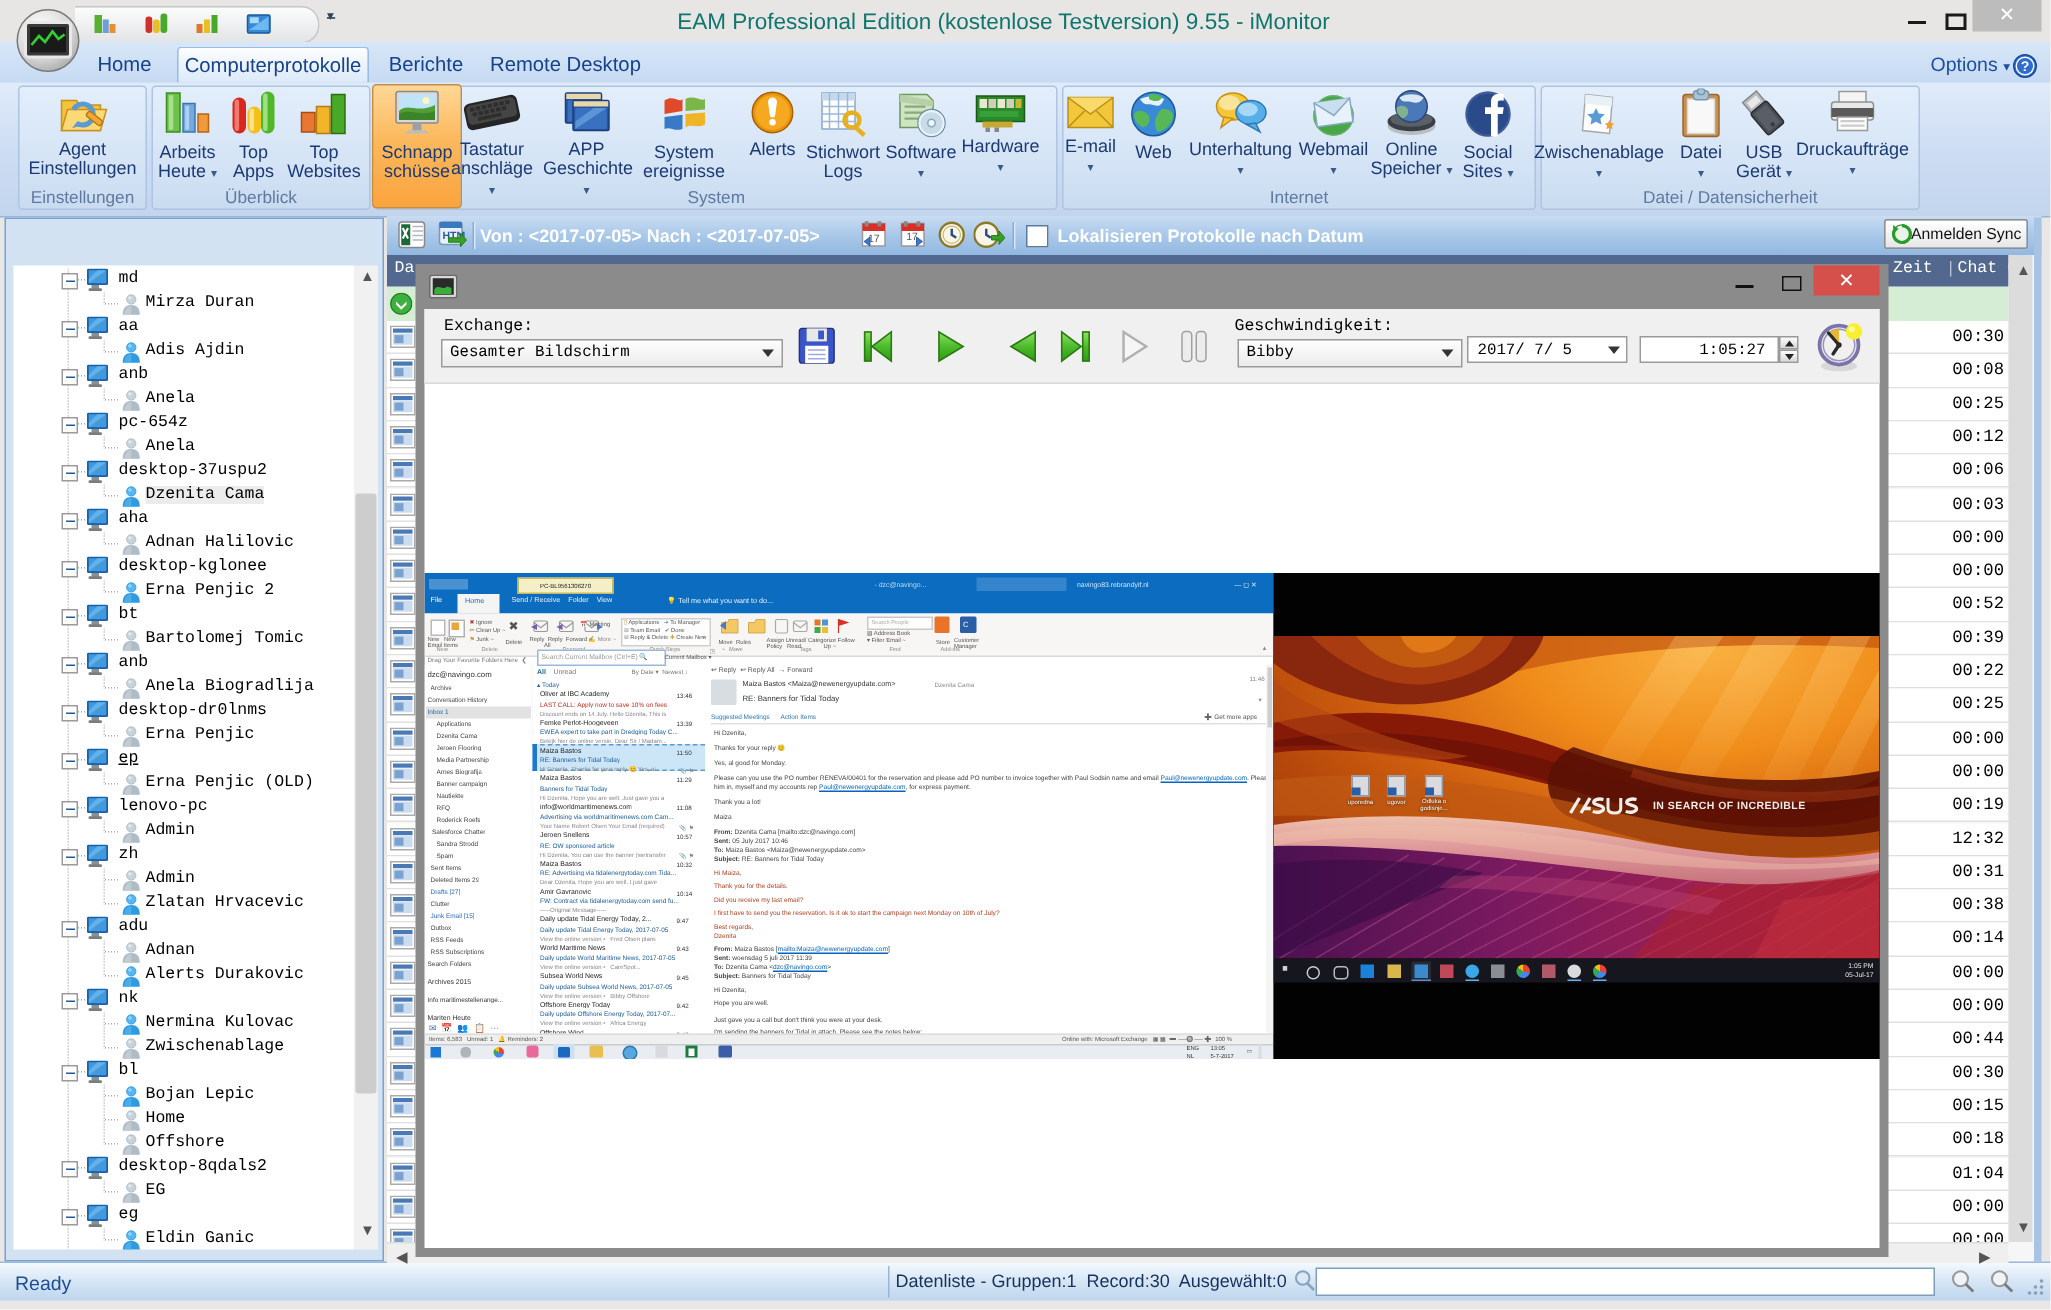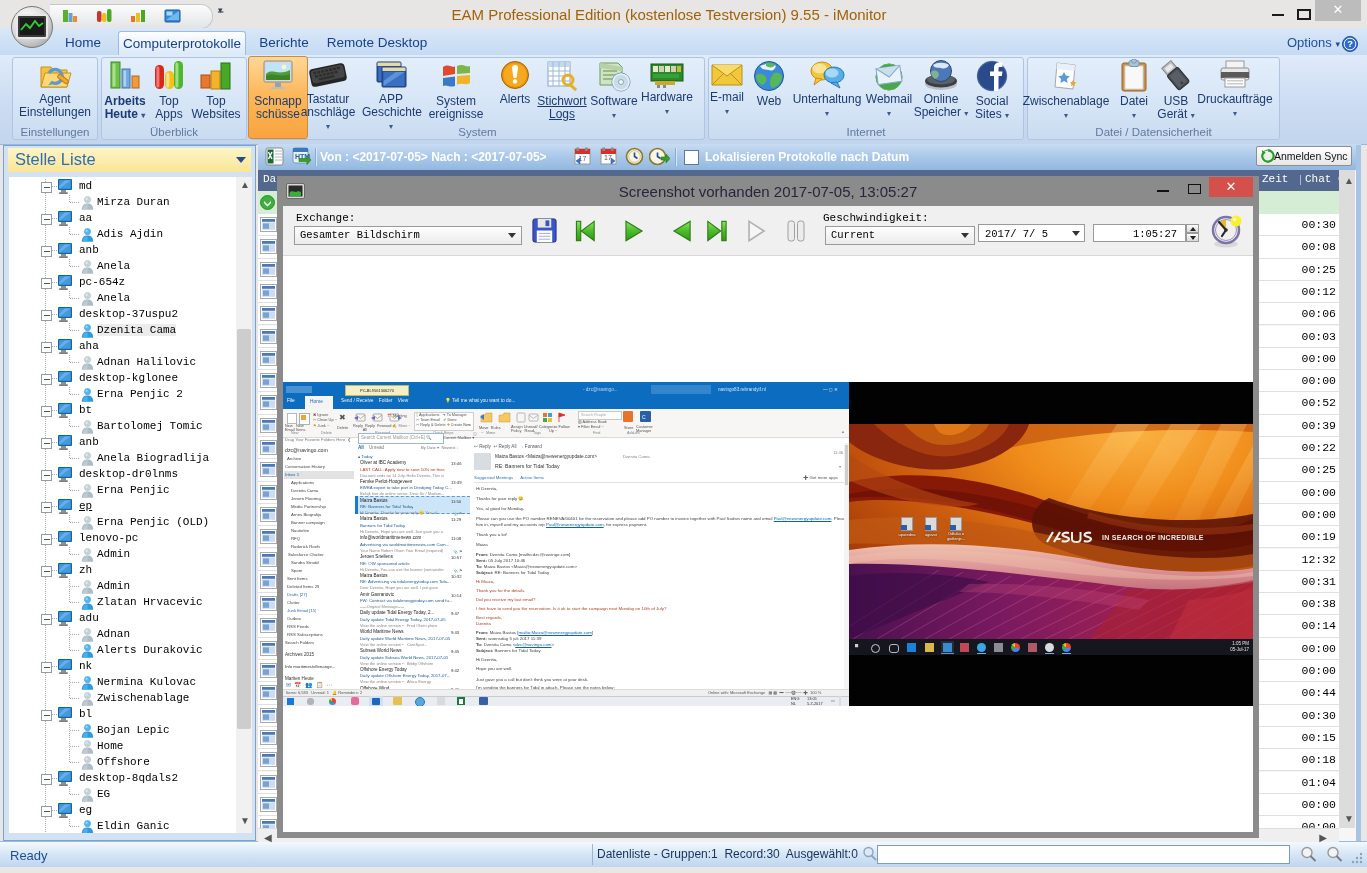--- a/index.html
+++ b/index.html
@@ -1,20 +1,20 @@
 <!DOCTYPE html>
 <html><head><meta charset="utf-8">
 <style>
 html,body{margin:0;padding:0;}
 body{width:1367px;height:873px;overflow:hidden;position:relative;
  font-family:"Liberation Sans",sans-serif;background:#e9e7e5;}
 .abs{position:absolute;}
 .mono{font-family:"Liberation Mono",monospace;}
 #titlebar{left:0;top:0;width:1367px;height:28px;background:#e8e6e4;}
-#title-text{left:0;top:6px;width:1338px;text-align:center;font-size:15px;color:#a16207;}
+#title-text{left:0;top:6px;width:1338px;text-align:center;font-size:15px;color:#0f766e;}
 #btn-min{left:1272px;top:14px;width:12px;height:2px;background:#1a1a1a;}
 #btn-max{left:1297px;top:9px;width:10px;height:7px;border:2px solid #1a1a1a;}
 #btn-close{left:1315px;top:0;width:46px;height:21px;background:#bcbcbc;color:#fff;
  text-align:center;font-size:13px;line-height:20px;}
 #appbtn{left:11px;top:6px;width:40px;height:40px;border-radius:50%;
  background:radial-gradient(circle at 38% 30%,#ffffff,#d9d9d9 52%,#8f8f8f);
  border:1px solid #787878;z-index:60;}
 #appbtn svg{position:absolute;left:4px;top:7px;}
 #qat{left:50px;top:4px;width:162px;height:23px;border:1px solid #c4c8cc;border-left:none;
  border-radius:0 12px 12px 0;background:linear-gradient(#fcfcfc,#e2e4e6);}
@@ -149,21 +149,21 @@
 <div class="rgroup abs" style="left:1027px;width:253px;">
     <div class="rglabel">Datei / Datensicherheit</div>
   </div>
 <div class="rbtn abs" style="left:14px;width:82px;height:80px;"><svg width="36" height="32" viewBox="0 0 36 32">
       <path d="M4 8 L14 8 L16 11 L30 11 L30 28 L4 28 Z" fill="#f5c23c" stroke="#c89020"></path>
       <path d="M4 28 L8 14 L34 14 L30 28 Z" fill="#fcd977" stroke="#c89020"></path>
       <path d="M12 14 a7 7 0 1 1 2 9" fill="none" stroke="#5b9bd5" stroke-width="3.4"></path>
       <path d="M16 25 l-5 1.5 l3.5 -4.5 z" fill="#5b9bd5"></path>
       <rect x="20" y="18" width="12" height="4" rx="1.5" transform="rotate(38 26 20)" fill="#f0a830" stroke="#b87818"></rect>
     </svg>Agent<br>Einstellungen</div>
-<div class="rbtn abs" style="left:96px;width:58px;height:80px;font-weight:bold;"><svg width="34" height="34" viewBox="0 0 34 34">
+<div class="rbtn abs" style="left:96px;width:58px;height:80px;"><svg width="34" height="34" viewBox="0 0 34 34">
       <rect x="3" y="3" width="9" height="26" fill="#6cc24a" stroke="#3d8c22"></rect>
       <rect x="4.5" y="4.5" width="3" height="23" fill="#a8e08c"></rect>
       <rect x="14" y="10" width="8" height="19" fill="#74a9e0" stroke="#3f74ad"></rect>
       <rect x="15.5" y="11.5" width="2.6" height="16" fill="#b0d0f0"></rect>
       <rect x="24" y="17" width="7" height="12" fill="#f09a3c" stroke="#b5661a"></rect>
     </svg>Arbeits<br>Heute <span class="dar">▾</span></div>
 <div class="rbtn abs" style="left:140px;width:58px;height:80px;"><svg width="34" height="34" viewBox="0 0 34 34">
       <rect x="3" y="6" width="9" height="24" rx="4.5" fill="#d8281e"></rect>
       <rect x="4.4" y="7.4" width="3" height="21" rx="1.5" fill="#f07a70"></rect>
       <rect x="13" y="12" width="9" height="18" rx="4.5" fill="#f5c018"></rect>
@@ -221,21 +221,21 @@
       <path d="M18 7 C24 4 28 9 31 7 L31 14 L18 15 Z" fill="#7ab648"></path>
       <path d="M4 19 L16 17.5 L16 27 C10 29 8 25 4 27 Z" fill="#3a78c8"></path>
       <path d="M18 17 L31 16 L31 24 C26 27 22 23 18 26 Z" fill="#f0b428"></path>
     </svg>System<br>ereignisse</div>
 <div class="rbtn abs" style="left:486px;width:58px;height:80px;"><svg width="32" height="32" viewBox="0 0 32 32">
       <circle cx="16" cy="16" r="13.5" fill="#e8930c" stroke="#a86206"></circle>
       <circle cx="16" cy="16" r="11.5" fill="#f6a81e"></circle>
       <path d="M13 9 a3 3 0 0 1 6 0 l-1.2 8.5 a1.8 1.8 0 0 1 -3.6 0 Z" fill="#fff"></path>
       <circle cx="16" cy="22.5" r="2.2" fill="#fff"></circle>
     </svg>Alerts</div>
-<div class="rbtn abs" style="left:533px;width:58px;height:80px;text-decoration:underline;"><svg width="34" height="34" viewBox="0 0 34 34">
+<div class="rbtn abs" style="left:533px;width:58px;height:80px;"><svg width="34" height="34" viewBox="0 0 34 34">
       <rect x="3" y="3" width="22" height="24" fill="#fdfdfd" stroke="#8aa8c8"></rect>
       <path d="M3 3 h22 v5 h-22z" fill="#c5d9ee"></path>
       <path d="M8 3 v24 M14 3 v24 M20 3 v24 M3 12 h22 M3 17 h22 M3 22 h22" stroke="#9ab8d8" stroke-width="1"></path>
       <circle cx="23" cy="21" r="5" fill="none" stroke="#e8b020" stroke-width="3"></circle>
       <rect x="25.5" y="24" width="9" height="3" transform="rotate(42 25.5 24)" fill="#e8b020"></rect>
     </svg>Stichwort<br>Logs</div>
 <div class="rbtn abs" style="left:585px;width:58px;height:80px;"><svg width="36" height="34" viewBox="0 0 36 34">
       <path d="M4 4 L22 4 L26 8 L26 26 L4 26 Z" fill="#cfe4c2" stroke="#6a9a5a"></path>
       <path d="M4 4 L26 8 L26 12 L4 9 Z" fill="#b8d0a8"></path>
       <path d="M7 12 h14 M7 16 h14 M7 20 h10" stroke="#8aa87a" stroke-width="1.5"></path>
@@ -372,24 +372,20 @@
     <div class="abs" style="left:426px;top:6px;width:13px;height:13px;background:#fff;border:1px solid #5a7aa0;"></div>
 <div class="txt" style="left:447px;">Lokalisieren Protokolle nach Datum</div>
 <div class="abs" id="syncbtn">Anmelden Sync</div>
 <svg class="abs" style="left:1003px;top:5px" width="14" height="14" viewBox="0 0 15 15">
       <circle cx="7.5" cy="7.5" r="6.5" fill="#e8f4e8" stroke="#2a8a2a" stroke-width="1"></circle>
       <path d="M7.5 1.5 A6 6 0 1 1 2 5" fill="none" stroke="#2a9a2a" stroke-width="2.2"></path>
       <path d="M1 1 L5 4 L1.5 7 Z" fill="#2a9a2a"></path>
     </svg>
 </div>
 <div class="abs" id="leftpanel">
-<div class="abs" id="lp-head">
-      <span>Stelle Liste</span>
-      <div class="dd"></div>
-    </div>
 <div class="abs" id="tree">
 <div class="abs vdot" style="left:36px;top:2px;height:16px;"></div>
 <div class="abs hdot" style="left:37px;top:9px;width:11px;"></div>
 <div class="abs expander" style="left:32px;top:5px;">
         <i></i>
       </div>
 <svg class="abs" style="left:48px;top:2px" width="17" height="15" viewBox="0 0 17 15">
 <rect x="1" y="0" width="14" height="11" rx="1" fill="#1563a8"></rect>
 <rect x="2.2" y="1.2" width="11.6" height="8.6" fill="#4499dd"></rect>
 <path d="M2.2 9.8 L13.8 1.2 L8 1.2 L2.2 7z" fill="#63b1ea"></path>
@@ -1097,21 +1093,20 @@
 <div class="abs" id="vscroll">
 <div class="sbv" style="left:5px;top:5px;">▲</div>
 <div class="sbv" style="left:5px;bottom:4px;">▼</div>
 </div>
 <div class="abs" id="hscroll">
     <div class="sbv" style="left:6px;top:3px;">◀</div>
     <div class="sbv" style="right:12px;top:3px;">▶</div>
   </div>
 <div class="abs" id="rightedge"></div>
 <div class="abs" id="dialog">
-<div class="abs" id="dlg-title">Screenshot vorhanden 2017-07-05, 13:05:27</div>
 <svg class="abs" id="dlg-icon" width="19" height="17" viewBox="0 0 19 17">
       <rect x="0.5" y="0.5" width="18" height="15" rx="1.5" fill="#d8d8d8" stroke="#6a6a6a"></rect>
       <rect x="2.5" y="2.5" width="14" height="11" fill="#2a2a2a"></rect>
       <path d="M3.5 10 C6 6 9 11 12 8 L15 9 L15 13 L3.5 13Z" fill="#38b038"></path>
     </svg>
 <div class="abs" id="dlg-min"></div>
 <div class="abs" id="dlg-max"></div>
 <div class="abs" id="dlg-close">✕</div>
 <div class="abs" id="dlg-body">
 <div class="abs" id="dlg-controls">
@@ -1167,21 +1162,21 @@
           <rect x="17" y="4" width="4" height="18" fill="url(#gg4)" stroke="#2a7a12"></rect>
         </svg>
 <svg class="abs" style="left:457px;top:11px" width="31" height="28" viewBox="0 0 26 26">
 <path d="M7 4 L21 13 L7 22 Z" fill="#f6f6f6" stroke="#b0b0b0" stroke-width="1.5"></path>
         </svg>
 <svg class="abs" style="left:502px;top:13px" width="22" height="24" viewBox="0 0 22 24">
 <rect x="3" y="2" width="6.5" height="20" rx="2.5" fill="#ececec" stroke="#a0a0a0"></rect>
 <rect x="12.5" y="2" width="6.5" height="20" rx="2.5" fill="#ececec" stroke="#a0a0a0"></rect>
         </svg>
 <div class="abs mono" style="left:540px;top:6px;font-size:11px;color:#000;">Geschwindigkeit:</div>
-<div class="combo abs mono" style="left:542px;top:20px;width:143px;height:17px;">Current</div>
+<div class="combo abs mono" style="left:542px;top:20px;width:143px;height:17px;">Bibby</div>
 <div class="abs mono" style="left:695px;top:18px;width:107px;height:18px;background:#fff;border:1px solid #9a9a9a;font-size:10.5px;line-height:18px;padding-left:6px;box-sizing:border-box;">2017/ 7/ 5<span style="position:absolute;right:4px;top:6px;border-left:4px solid transparent;border-right:4px solid transparent;border-top:5px solid #333;"></span></div>
 <div class="abs mono" style="left:810px;top:18px;width:93px;height:18px;background:#fff;border:1px solid #9a9a9a;font-size:10.5px;line-height:18px;text-align:right;padding-right:8px;box-sizing:border-box;">1:05:27</div>
 <div class="abs" style="left:903px;top:18px;width:13px;height:9px;background:linear-gradient(#fdfdfd,#d8d8d8);border:1px solid #9a9a9a;box-sizing:border-box;">
           <span style="position:absolute;left:2.5px;top:1.5px;border-left:3.5px solid transparent;border-right:3.5px solid transparent;border-bottom:4.5px solid #222;"></span>
         </div>
 <div class="abs" style="left:903px;top:27px;width:13px;height:9px;background:linear-gradient(#fdfdfd,#d8d8d8);border:1px solid #9a9a9a;box-sizing:border-box;">
           <span style="position:absolute;left:2.5px;top:1.5px;border-left:3.5px solid transparent;border-right:3.5px solid transparent;border-top:4.5px solid #222;"></span>
         </div>
 <svg class="abs" style="left:925px;top:7px" width="36" height="36" viewBox="0 0 36 36">
 <ellipse cx="18" cy="31" rx="12" ry="3.5" fill="#c8c8c8" opacity="0.6"></ellipse>

